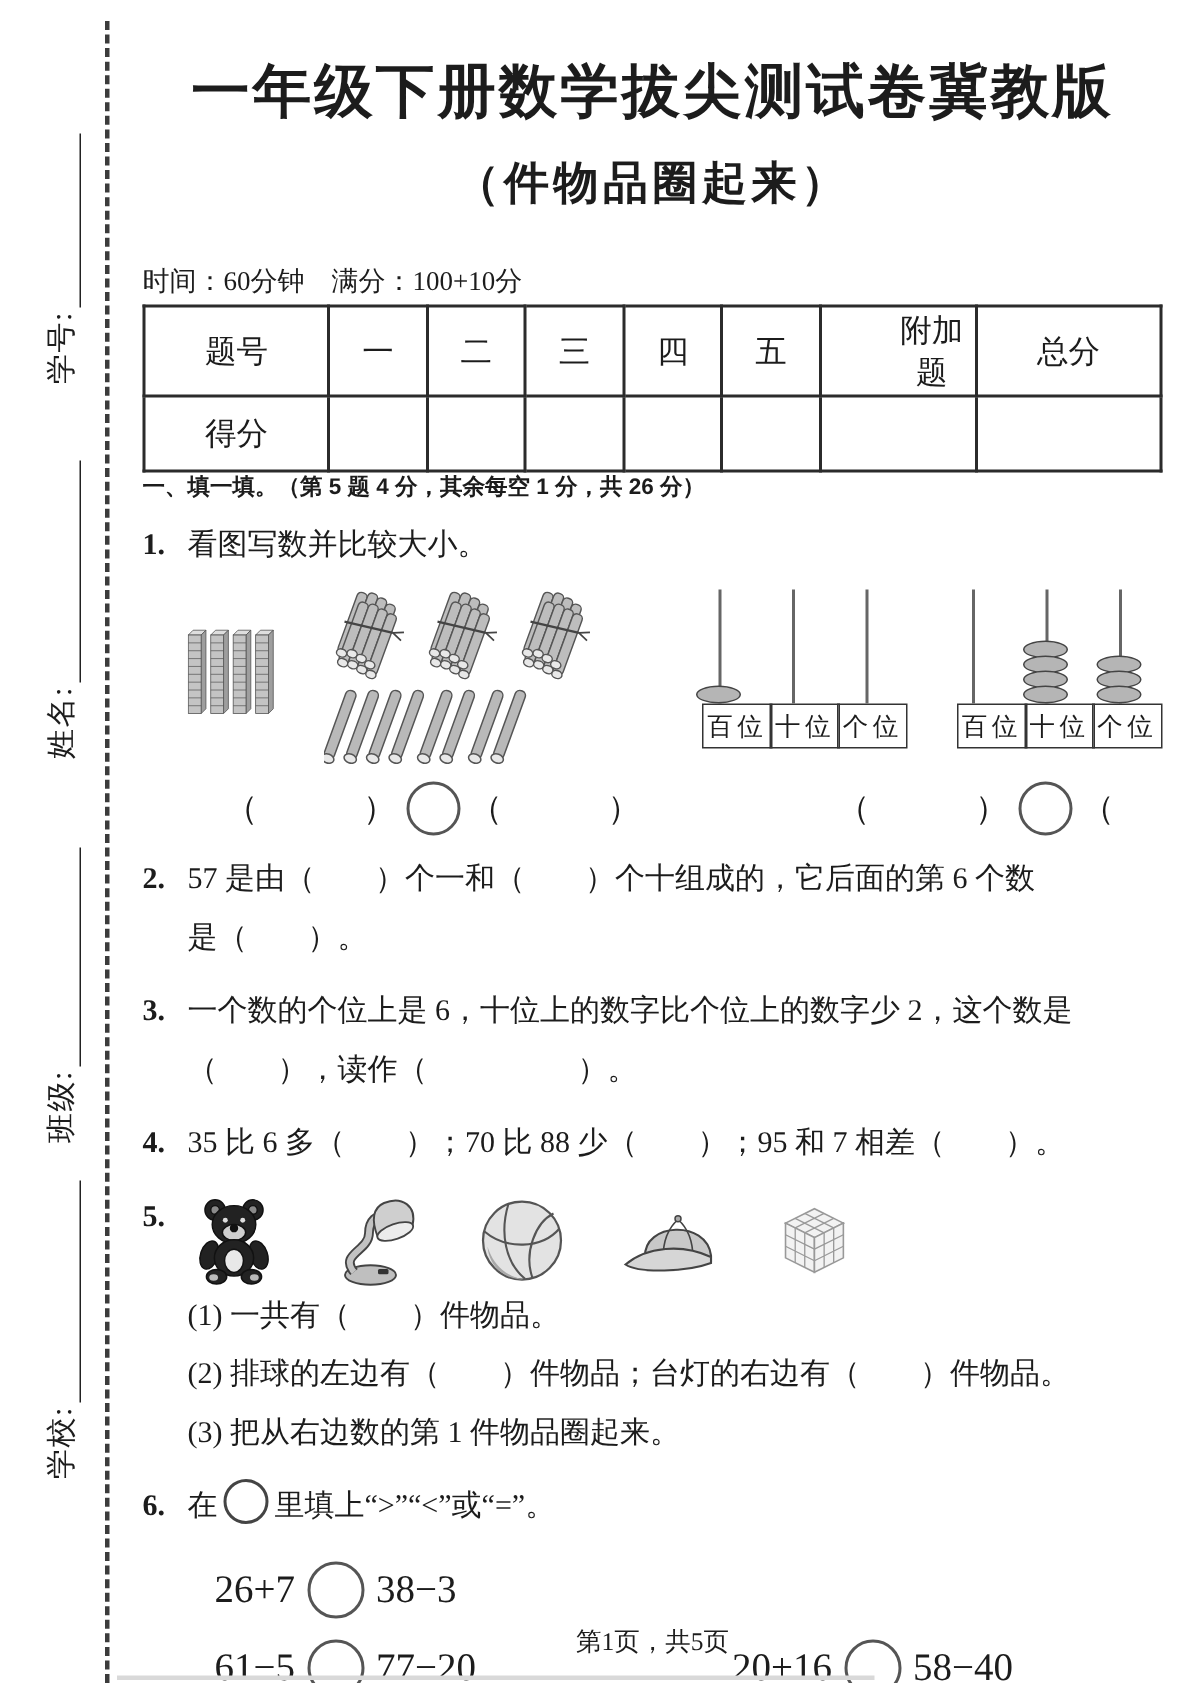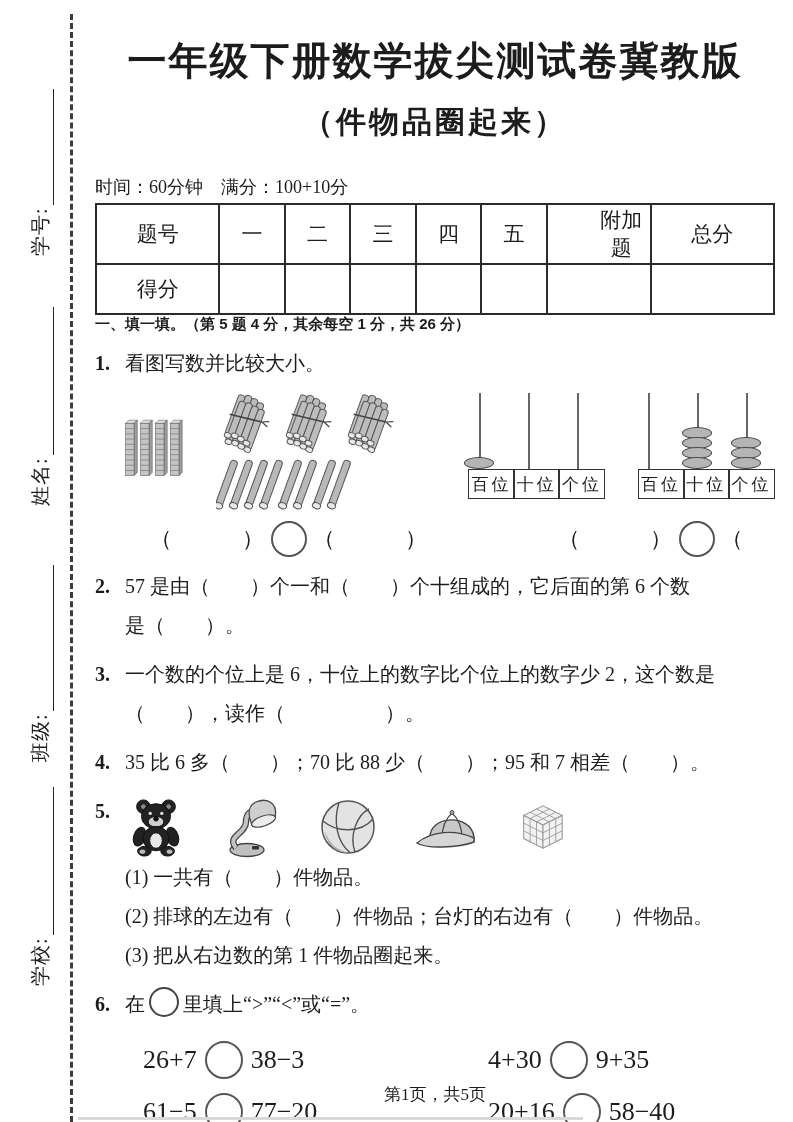--- a/index.html
+++ b/index.html
@@ -378,25 +378,20 @@
   <div class="q q-row">
     <span class="q-num">6.</span>
     <span class="q-body">
       <span>在</span><span class="inline-circle"></span><span>里填上“&gt;”“&lt;”或“=”。</span>
       <div class="q6-grid">
         <div class="expr expr-l">
           <span>26+7</span>
           <span class="q6-circle"></span>
           <span>38−3</span>
         </div>
-        <div class="expr expr-r">
-          <span>4+30</span>
-          <span class="q6-circle"></span>
-          <span>9+35</span>
-        </div>
         <div class="expr expr-l">
           <span>61−5</span>
           <span class="q6-circle"></span>
           <span>77−20</span>
         </div>
         <div class="expr expr-r">
           <span>20+16</span>
           <span class="q6-circle"></span>
           <span>58−40</span>
         </div>

